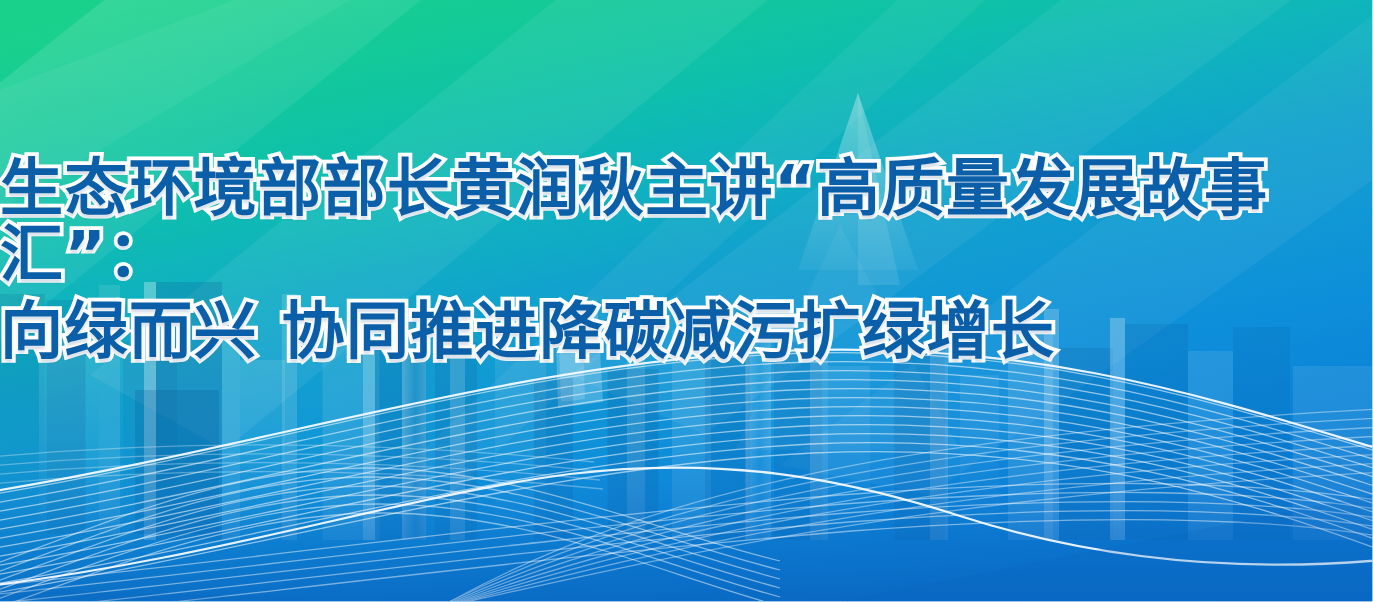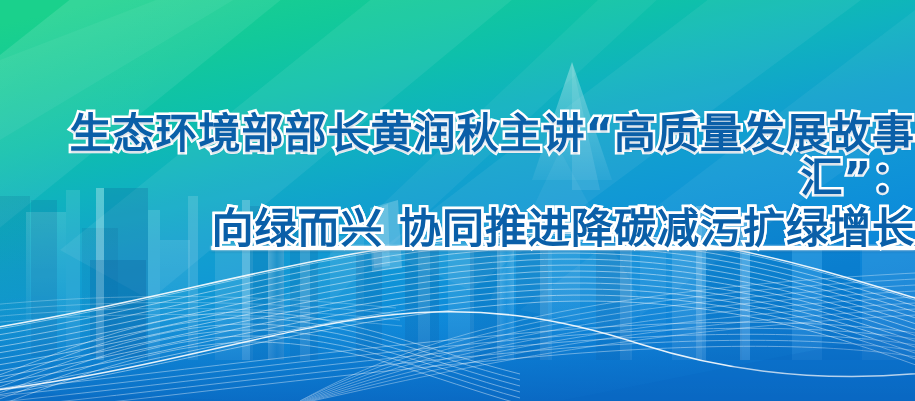--- a/index.html
+++ b/index.html
@@ -27,40 +27,40 @@
        #0a78d2 100%);
   }
 
   
   .art{position:absolute;inset:0;width:100%;height:100%;display:block;}
 
   
   .title-wrap{
     position:absolute;
     left:0;right:0;
-    top:112px;
-    text-align:right;
+    top:104px;
+    text-align:left;
     z-index:40;
     pointer-events:none;
   }
   .title-line{
     display:block;
     font-family:"DejaVu Sans","Liberation Sans",sans-serif;
     font-weight:bold;
     color:#0a5fa8;
     letter-spacing:1px;
     line-height:1.04;
     -webkit-text-stroke:5px #ffffff;
     paint-order:stroke fill;
     text-shadow:
        0 0 2px #ffffff,
        0 2px 2px rgba(8,60,110,.20);
   }
   .line1{font-size:42px;}
-  .line2{font-size:42px;margin-top:8px;text-decoration:underline;}
+  .line2{font-size:42px;margin-top:8px;}
 </style>
 </head>
 <body>
 
 <div class="banner">
 
   <svg class="art" viewBox="0 0 915 401" preserveAspectRatio="none">
     <defs>
       <linearGradient id="bgGrad" x1="0.12" y1="0" x2="0.62" y2="1">
         <stop offset="0%" stop-color="#1ad18c"></stop>

